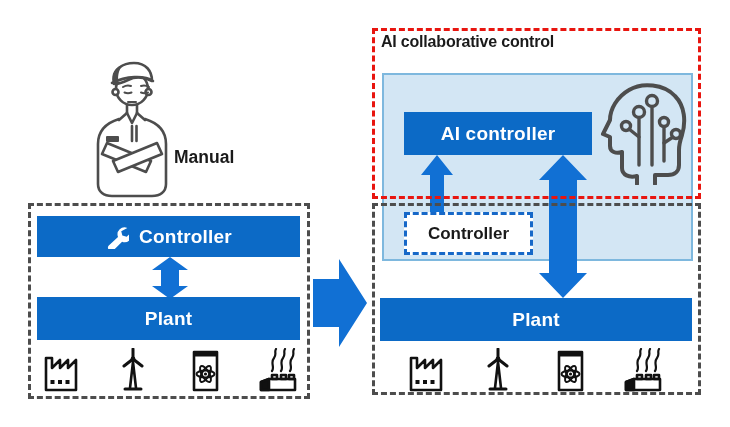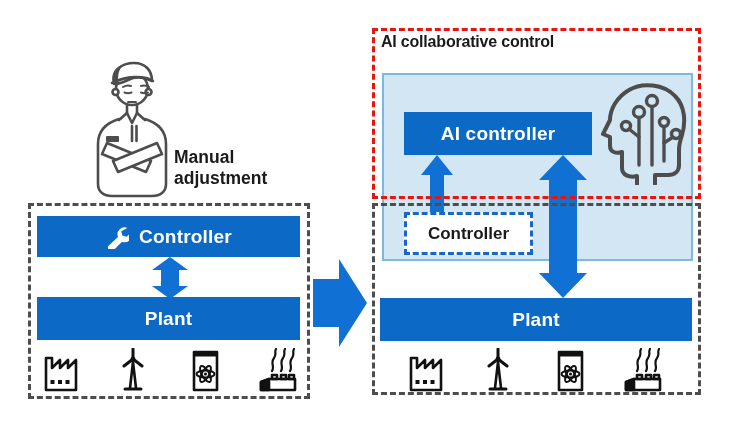--- a/index.html
+++ b/index.html
@@ -77,21 +77,20 @@
 
       <rect x="18" y="80" width="13" height="6" rx="1" fill="#4d4d4d" stroke="none"></rect>
 
       <path d="M14 98 L58 116 L63 105 L19 87 Z" fill="#ffffff"></path>
       <path d="M74 98 L30 116 L25 105 L69 87 Z" fill="#ffffff"></path>
     </svg>
   </div>
 
   <div class="abs caption" style="left:166px; top:147px;margin-left:8px;">
     <div>Manual</div>
-    <div>adjustment</div>
   </div>
 
   <div class="abs gray-dash" style="left:28px; top:203px; width:282px; height:196px;"></div>
 
   <div class="abs bar" style="left:37px; top:216px; width:263px; height:41px;">
     <span style="display:flex;">
       <svg width="24" height="24" viewBox="0 0 26 26">
         <path d="M24.2 3.2 a7.6 7.6 0 0 0 -10.1 9.7 L4.1 22.1 a3.7 3.7 0 0 0 5.2 5.2 l9.2 -9.2 a7.6 7.6 0 0 0 9.7 -10.1 l-4.7 4.7 -4.7 -1.2 -1.2 -4.7 z" fill="#ffffff"></path>
       </svg>
     </span>

